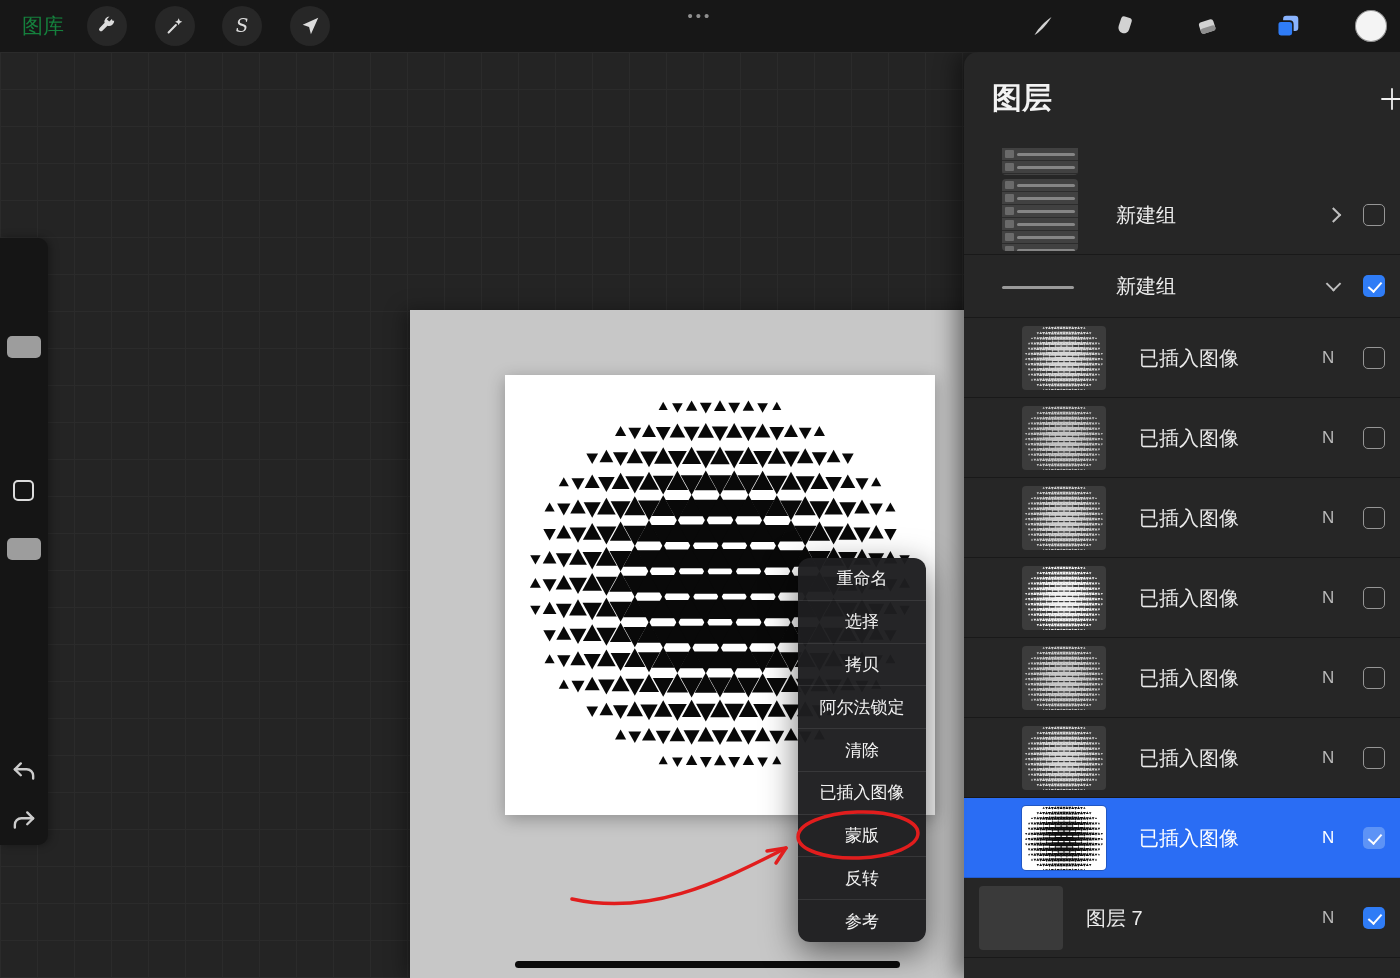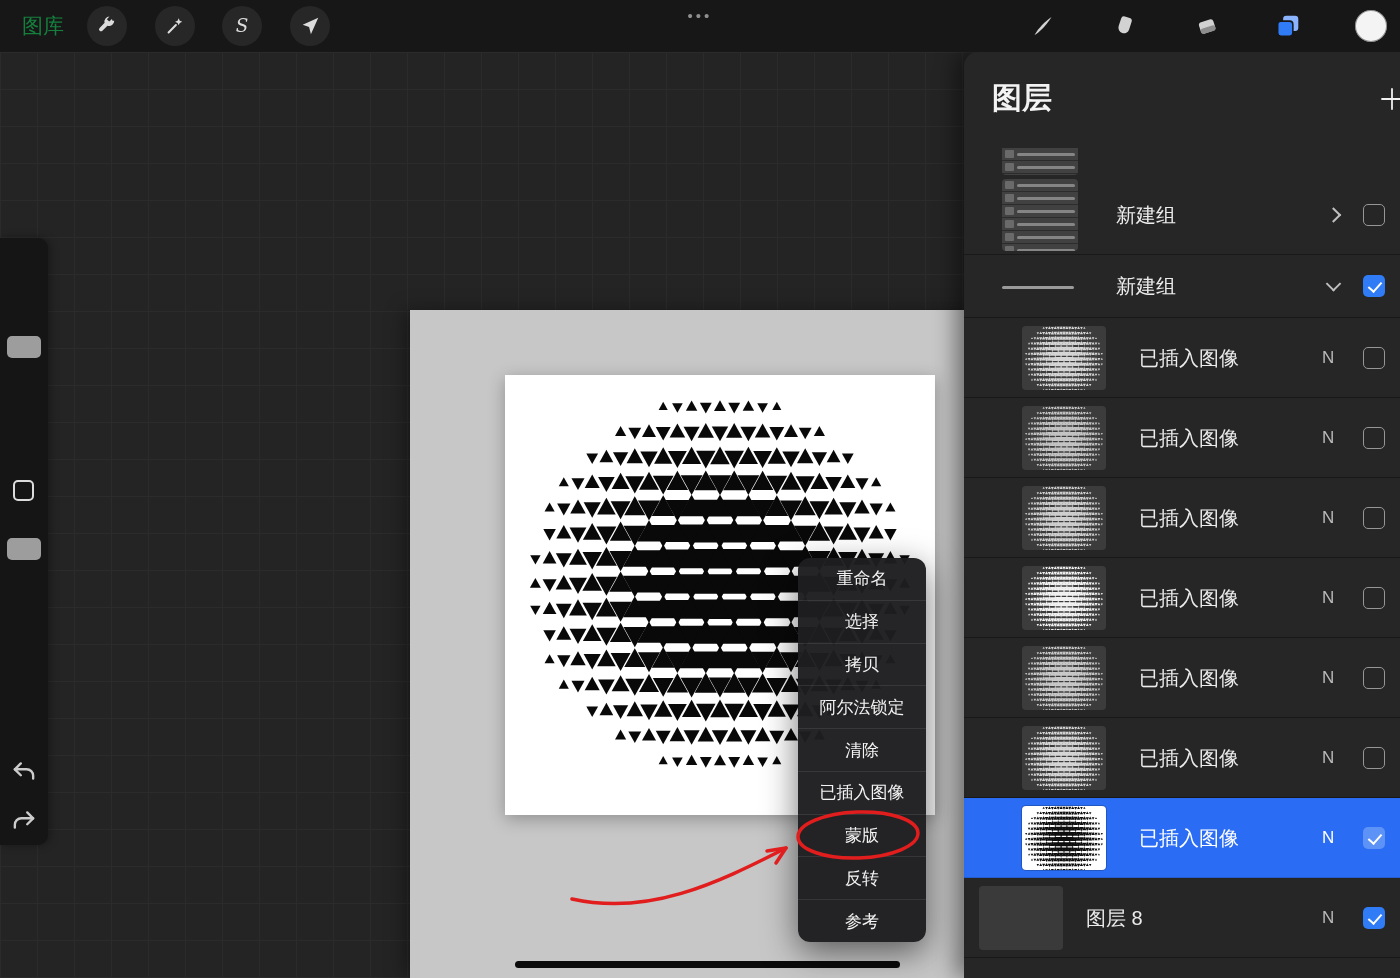--- a/index.html
+++ b/index.html
@@ -621,21 +621,21 @@
             <use href="#pat" fill="#0d0d0d"></use>
           </svg>
       </div>
       <div class="lname">已插入图像</div>
       <div class="lblend">N</div>
       <div class="lcheck checked"></div>
     </div>
 
     <div class="lrow toplevel" style="top:826px">
       <div class="lthumb"></div>
-      <div class="lname">图层 8</div>
+      <div class="lname">图层 7</div>
       <div class="lblend">N</div>
       <div class="lcheck checked"></div>
     </div>
   </div>
 
   <div class="ctx-menu">
     <div class="ctx-item">重命名</div>
     <div class="ctx-item">选择</div>
     <div class="ctx-item">拷贝</div>
     <div class="ctx-item">阿尔法锁定</div>

